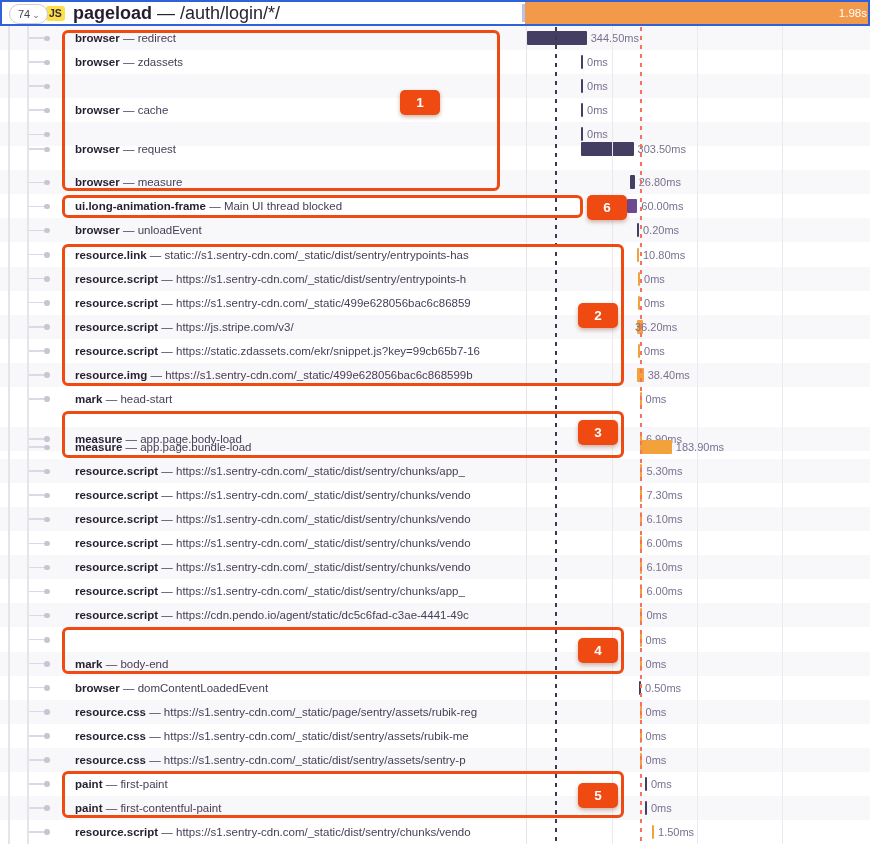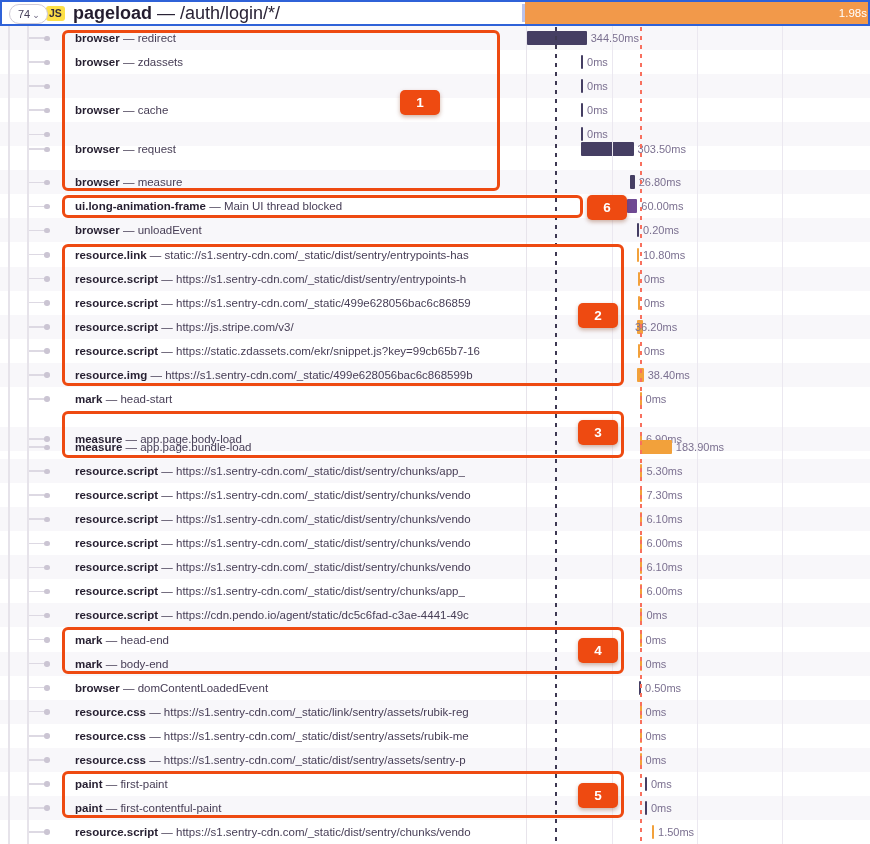--- a/index.html
+++ b/index.html
@@ -230,42 +230,41 @@
       <div class="row stripe" style="top: 603.44px;">
         <span class="conn"></span>
         <span class="dot"></span>
         <div class="name"><b>resource.script</b><span> — </span><span>https://cdn.pendo.io/agent/static/dc5c6fad-c3ae-4441-49c</span></div>
         <div class="bar" style="left: 640.446px; width: 2px; background: rgb(242, 161, 59);"></div>
         <span class="durlabel" style="left: 646.446px;">0ms</span>
       </div>
       <div class="row" style="top: 627.5px;">
         <span class="conn"></span>
         <span class="dot"></span>
-        <div class="name"><b>mark</b><span> — </span><span>head-end</span></div>
         <div class="bar" style="left: 639.58px; width: 2px; background: rgb(242, 161, 59);"></div>
         <span class="durlabel" style="left: 645.58px;">0ms</span>
       </div>
       <div class="row stripe" style="top: 651.56px;">
         <span class="conn"></span>
         <span class="dot"></span>
         <div class="name"><b>mark</b><span> — </span><span>body-end</span></div>
         <div class="bar" style="left: 639.58px; width: 2px; background: rgb(242, 161, 59);"></div>
         <span class="durlabel" style="left: 645.58px;">0ms</span>
       </div>
       <div class="row" style="top: 675.62px;">
         <span class="conn"></span>
         <span class="dot"></span>
         <div class="name"><b>browser</b><span> — </span><span>domContentLoadedEvent</span></div>
         <div class="bar" style="left: 639.06px; width: 2px; background: rgb(69, 62, 99);"></div>
         <span class="durlabel" style="left: 645.06px;">0.50ms</span>
       </div>
       <div class="row stripe" style="top: 699.68px;">
         <span class="conn"></span>
         <span class="dot"></span>
-        <div class="name"><b>resource.css</b><span> — </span><span>https://s1.sentry-cdn.com/_static/link/sentry/assets/rubik-reg</span></div>
+        <div class="name"><b>resource.css</b><span> — </span><span>https://s1.sentry-cdn.com/_static/page/sentry/assets/rubik-reg</span></div>
         <div class="bar" style="left: 639.58px; width: 2px; background: rgb(242, 161, 59);"></div>
         <span class="durlabel" style="left: 645.58px;">0ms</span>
       </div>
       <div class="row" style="top: 723.74px;">
         <span class="conn"></span>
         <span class="dot"></span>
         <div class="name"><b>resource.css</b><span> — </span><span>https://s1.sentry-cdn.com/_static/dist/sentry/assets/rubik-me</span></div>
         <div class="bar" style="left: 639.58px; width: 2px; background: rgb(242, 161, 59);"></div>
         <span class="durlabel" style="left: 645.58px;">0ms</span>
       </div>

